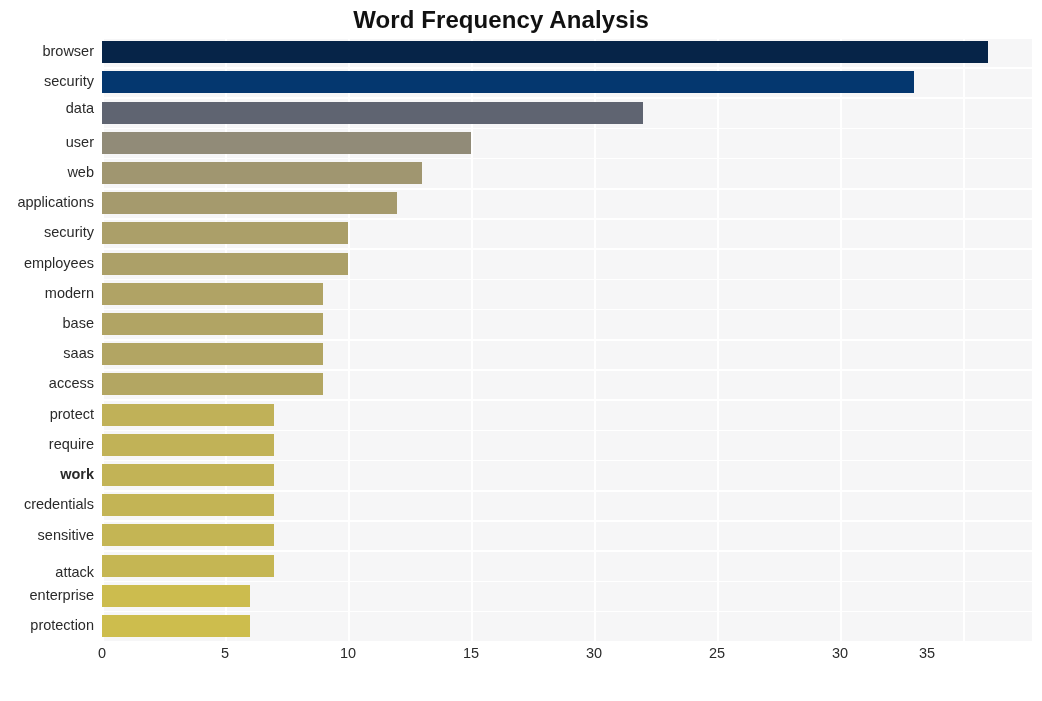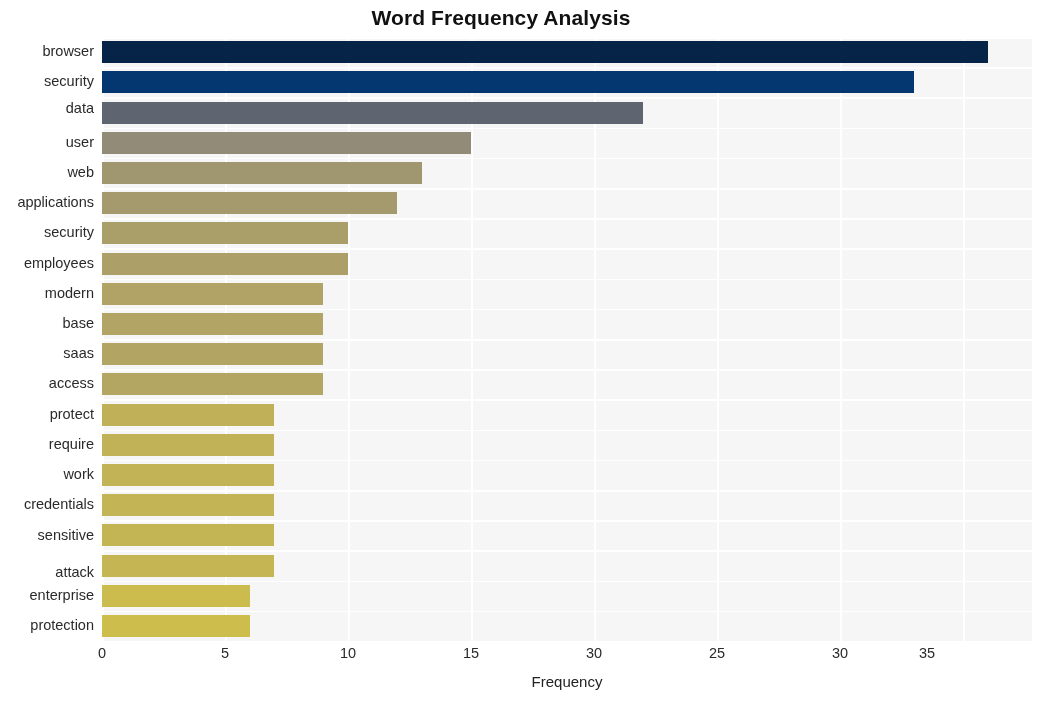--- a/index.html
+++ b/index.html
@@ -17,21 +17,21 @@
     height: 701px;
     background: #ffffff;
     overflow: hidden;
   }
   #chart-title {
     position: absolute;
     left: 0;
     top: 6px;
     width: 1002px;
     text-align: center;
-    font-size: 21px;
+    font-size: 24px;
     font-weight: bold;
     color: #111111;
     letter-spacing: 0.1px;
   }
   
   #plot-area {
     position: absolute;
     left: 102px;
     top: 37px;
     width: 930px;
@@ -174,33 +174,32 @@
       <div class="ytick-label" style="top: 127.9px;">web</div>
       <div class="ytick-label" style="top: 158.1px;">applications</div>
       <div class="ytick-label" style="top: 188.3px;">security</div>
       <div class="ytick-label" style="top: 218.5px;">employees</div>
       <div class="ytick-label" style="top: 248.7px;">modern</div>
       <div class="ytick-label" style="top: 278.9px;">base</div>
       <div class="ytick-label" style="top: 309.1px;">saas</div>
       <div class="ytick-label" style="top: 339.3px;">access</div>
       <div class="ytick-label" style="top: 369.5px;">protect</div>
       <div class="ytick-label" style="top: 399.7px;">require</div>
-      <div class="ytick-label" style="top: 429.9px;">work</div>
+      <div class="ytick-label" style="top: 429.9px; font-weight: bold;">work</div>
       <div class="ytick-label" style="top: 460.1px;">credentials</div>
       <div class="ytick-label" style="top: 491px;">sensitive</div>
       <div class="ytick-label" style="top: 528px;">attack</div>
       <div class="ytick-label" style="top: 550.7px;">enterprise</div>
       <div class="ytick-label" style="top: 580.9px;">protection</div>
     </div>
   <div id="xtick-layer">
       <div class="xtick-label" style="left: 0px;">0</div>
       <div class="xtick-label" style="left: 123.016px;">5</div>
       <div class="xtick-label" style="left: 246.032px;">10</div>
       <div class="xtick-label" style="left: 369.048px;">15</div>
       <div class="xtick-label" style="left: 492.063px;">30</div>
       <div class="xtick-label" style="left: 615.079px;">25</div>
       <div class="xtick-label" style="left: 738.095px;">30</div>
       <div class="xtick-label" style="left: 825px;">35</div>
     </div>
 
-  <div id="xaxis-label">Frequency</div>
 
 </div>
 
 </body></html>

